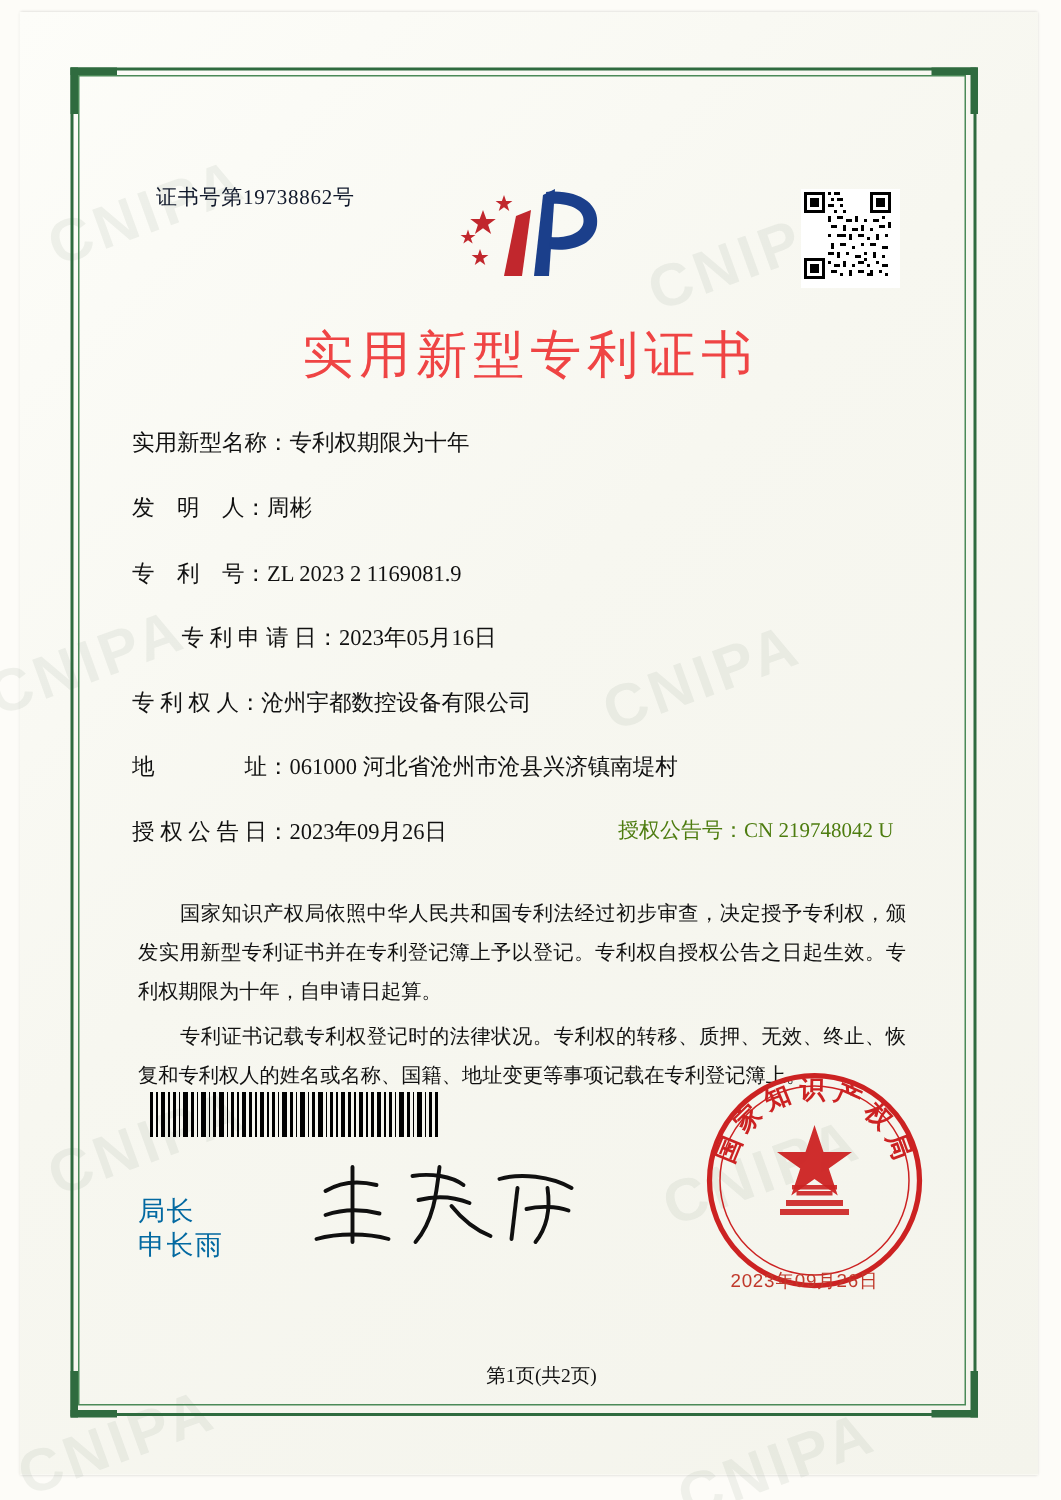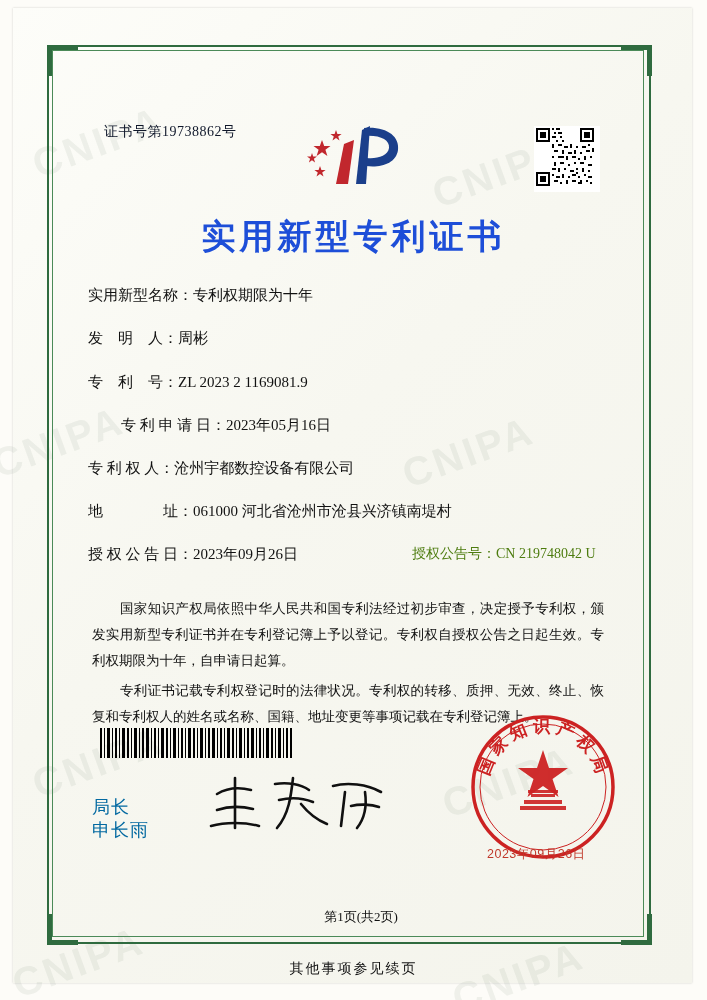--- a/index.html
+++ b/index.html
@@ -97,23 +97,23 @@
     padding: 2px;
   }
   .qr svg { display: block; }
 
   
   .title {
     position: absolute;
     left: 0; right: 0; top: 214px;
     text-align: center;
     font-size: 34px;
-    font-weight: bold;
+    font-weight: normal;
     letter-spacing: 4px;
-    color: #1d4ed8;
+    color: #ef4444;
   }
 
   
   .field {
     position: absolute;
     left: 88px;
     font-size: 15px;
     color: #151515;
     white-space: nowrap;
   }
@@ -437,14 +437,13 @@
         <path d="M96 34 C104 44, 112 50, 122 54"></path>
         <path d="M128 16 C142 12, 162 14, 176 22"></path>
         <path d="M140 22 L136 56"></path>
         <path d="M160 22 C162 36, 160 48, 152 58"></path>
         <path d="M146 36 C154 34, 166 34, 174 37"></path>
       </g>
     </svg>
   </div>
 
   <div class="page-num">第1页(共2页)</div>
-  <div class="footer-note">其他事项参见续页</div>
 </div>
 
 </body></html>

